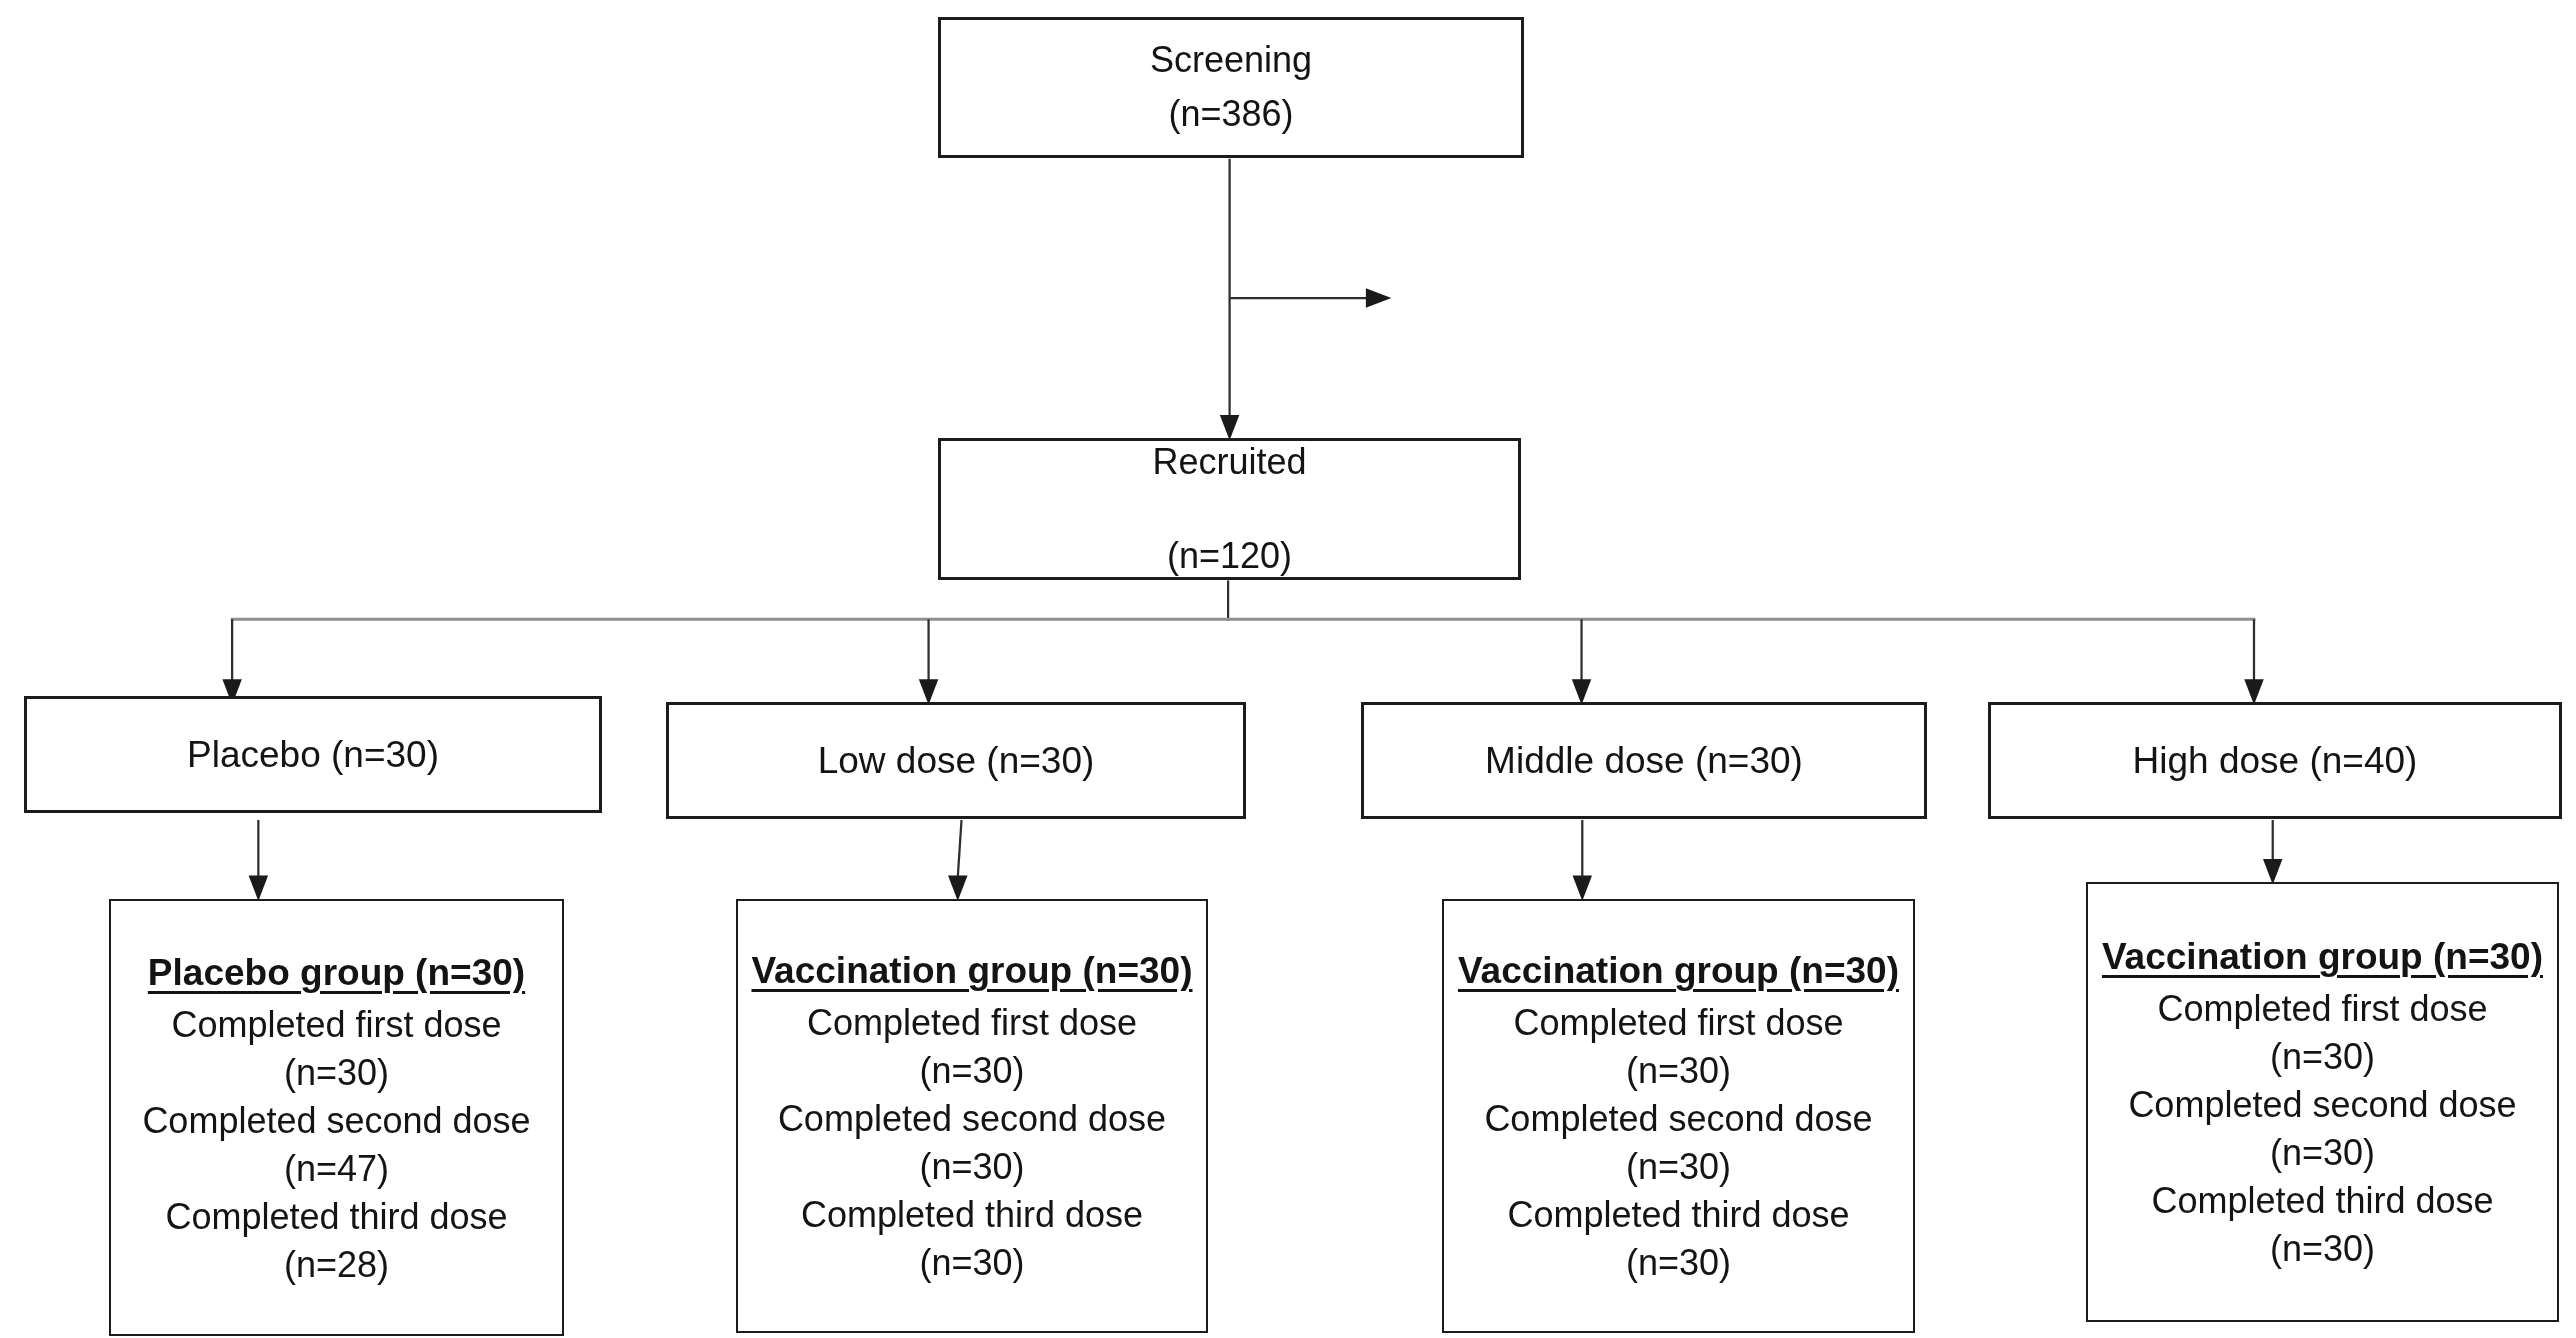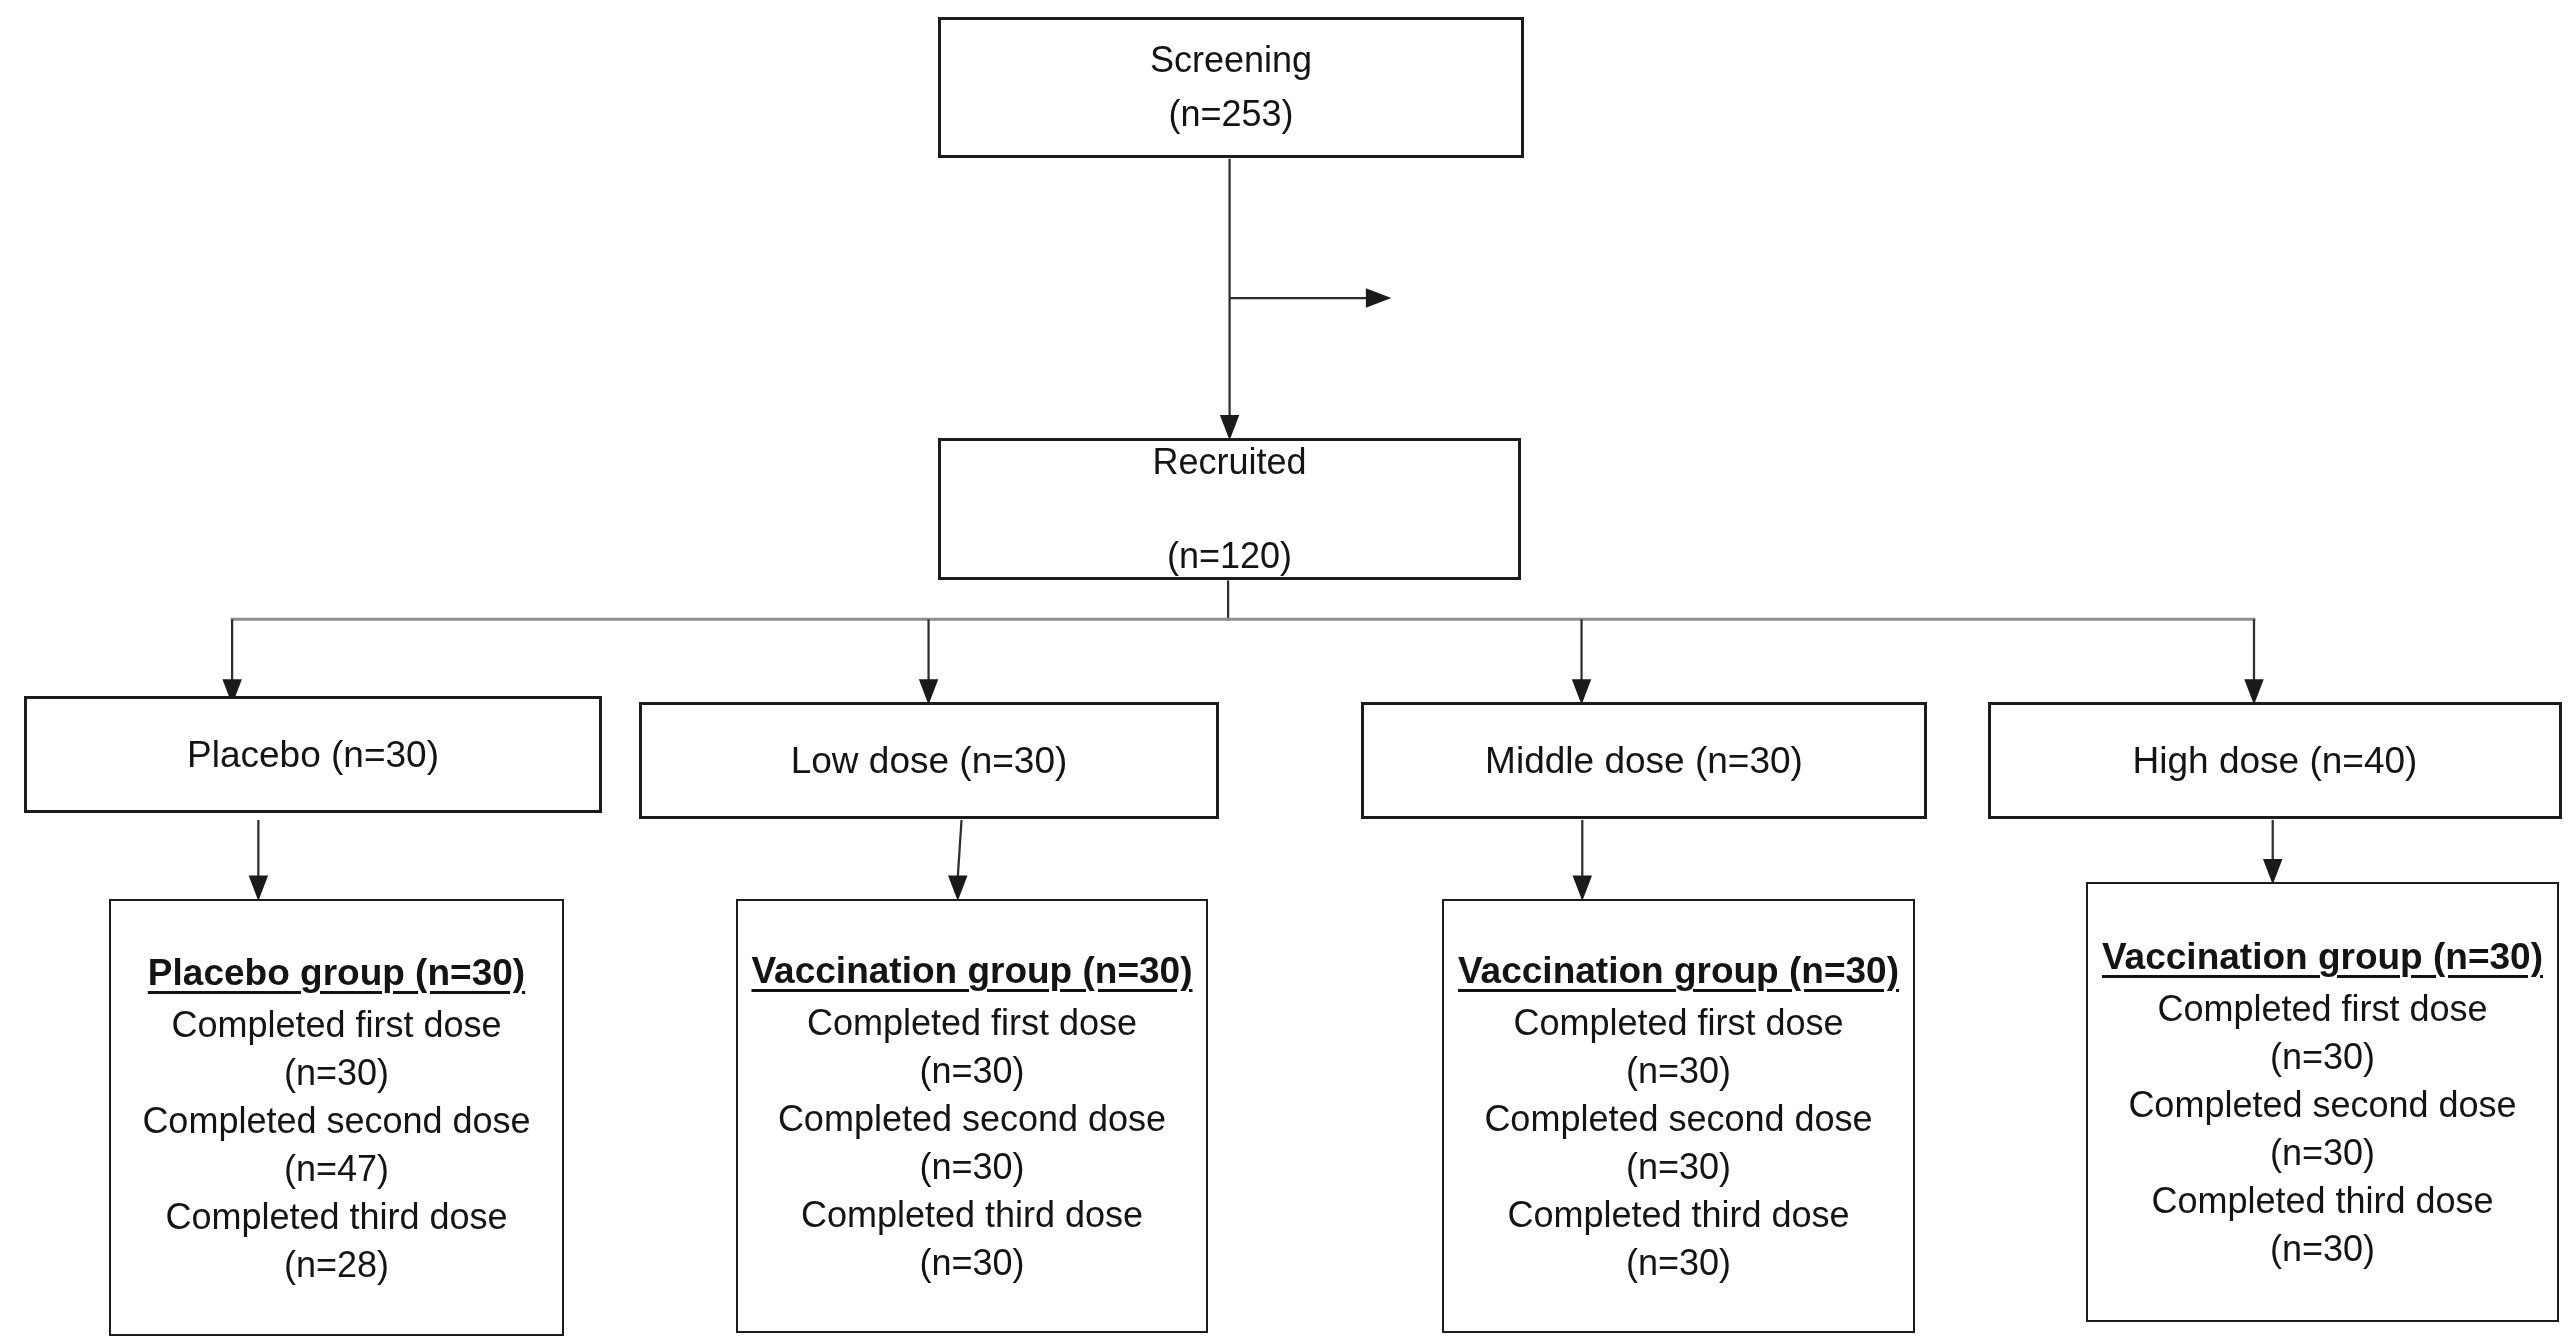--- a/index.html
+++ b/index.html
@@ -63,21 +63,21 @@
   .grow {
     font-size: 36px;
     line-height: 48px;
     white-space: nowrap;
   }
   
   #screening   { left: 938px; top: 16.5px;   width: 586px; height: 141px; }
   #eligibility { left: 1390px; top: 216px;  width: 628px; height: 159px; }
   #recruited   { left: 938px; top: 438px;  width: 583px; height: 142px; gap: 40px; }
   #arm0 { left: 24px;   top: 696px; width: 578px; height: 117px; }
-  #arm1 { left: 639px;  top: 702px; width: 580px; height: 117px; }
+  #arm1 { left: 666px;  top: 702px; width: 580px; height: 117px; }
   #arm2 { left: 1325px; top: 702px; width: 566px; height: 117px; margin-left: 36px; }
   #arm3 { left: 1988px; top: 702px; width: 574px; height: 117px; }
   #group0 { left: 109px;  top: 899px; width: 455px; height: 437px; }
   #group1 { left: 736px;  top: 899px; width: 472px; height: 434px; }
   #group2 { left: 1442px; top: 899px; width: 473px; height: 434px; }
   #group3 { left: 2086px; top: 882px; width: 473px; height: 440px; }
 </style>
 </head>
 <body>
 
@@ -113,21 +113,21 @@
       <polygon points="3010,941 2997,907 3023,907"></polygon>
       <polygon points="345,1203 332,1169 358,1169"></polygon>
       <polygon points="1279,1203 1266,1169 1292,1169"></polygon>
       <polygon points="2113,1203 2100,1169 2126,1169"></polygon>
       <polygon points="3035,1181 3022,1147 3048,1147"></polygon>
     </g>
   </svg>
 
   <div class="box two-line" id="screening">
     <div class="line">Screening</div>
-    <div class="line">(n=253)</div>
+    <div class="line">(n=386)</div>
   </div>
 
 
   <div class="box two-line" id="recruited">
     <div class="line">Recruited</div>
     <div class="line">(n=120)</div>
   </div>
 
   <div class="box arm" id="arm0">
     <div class="line">Placebo (n=30)</div>

